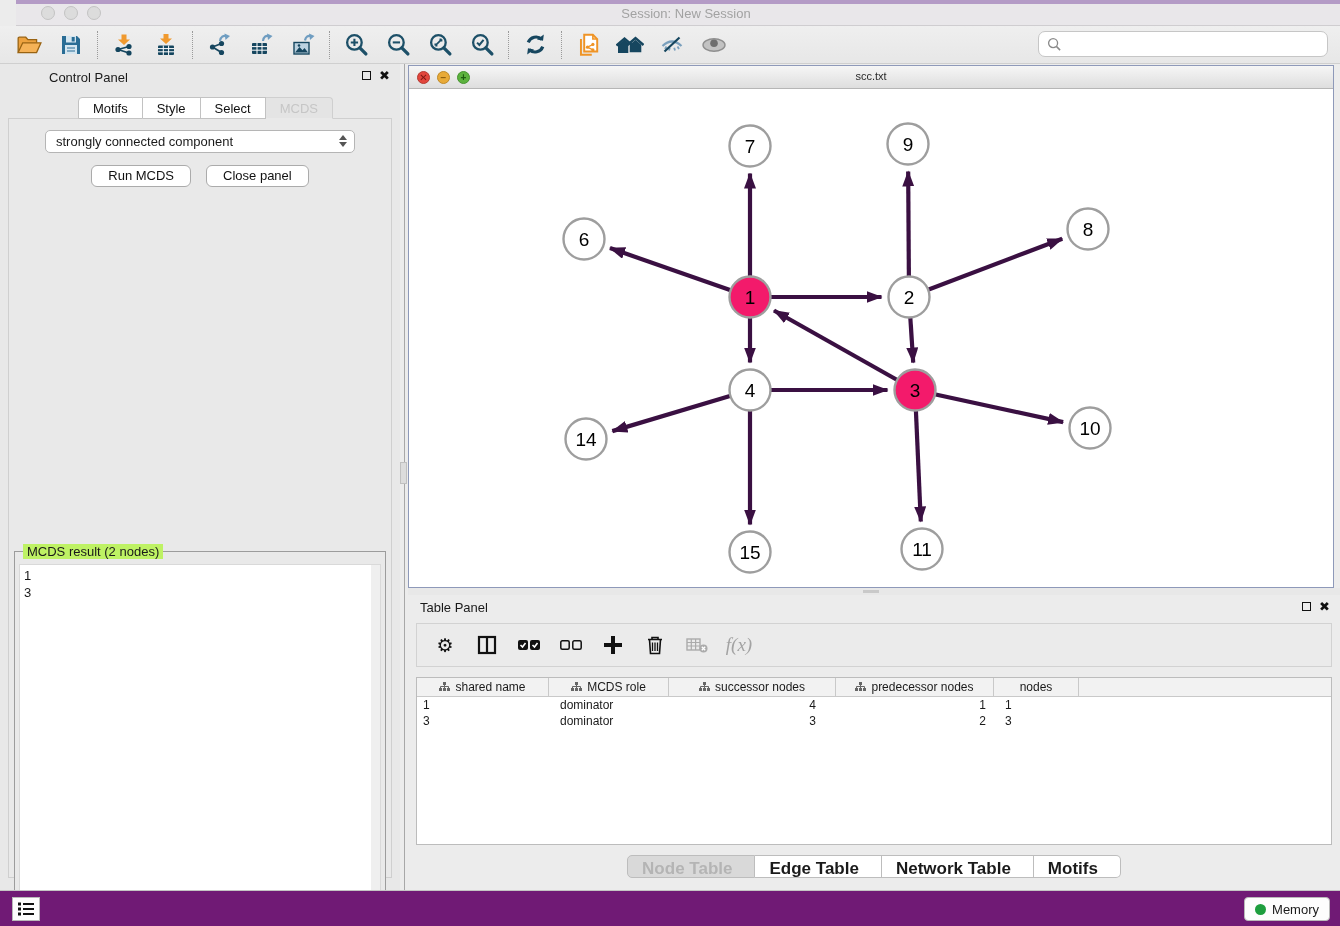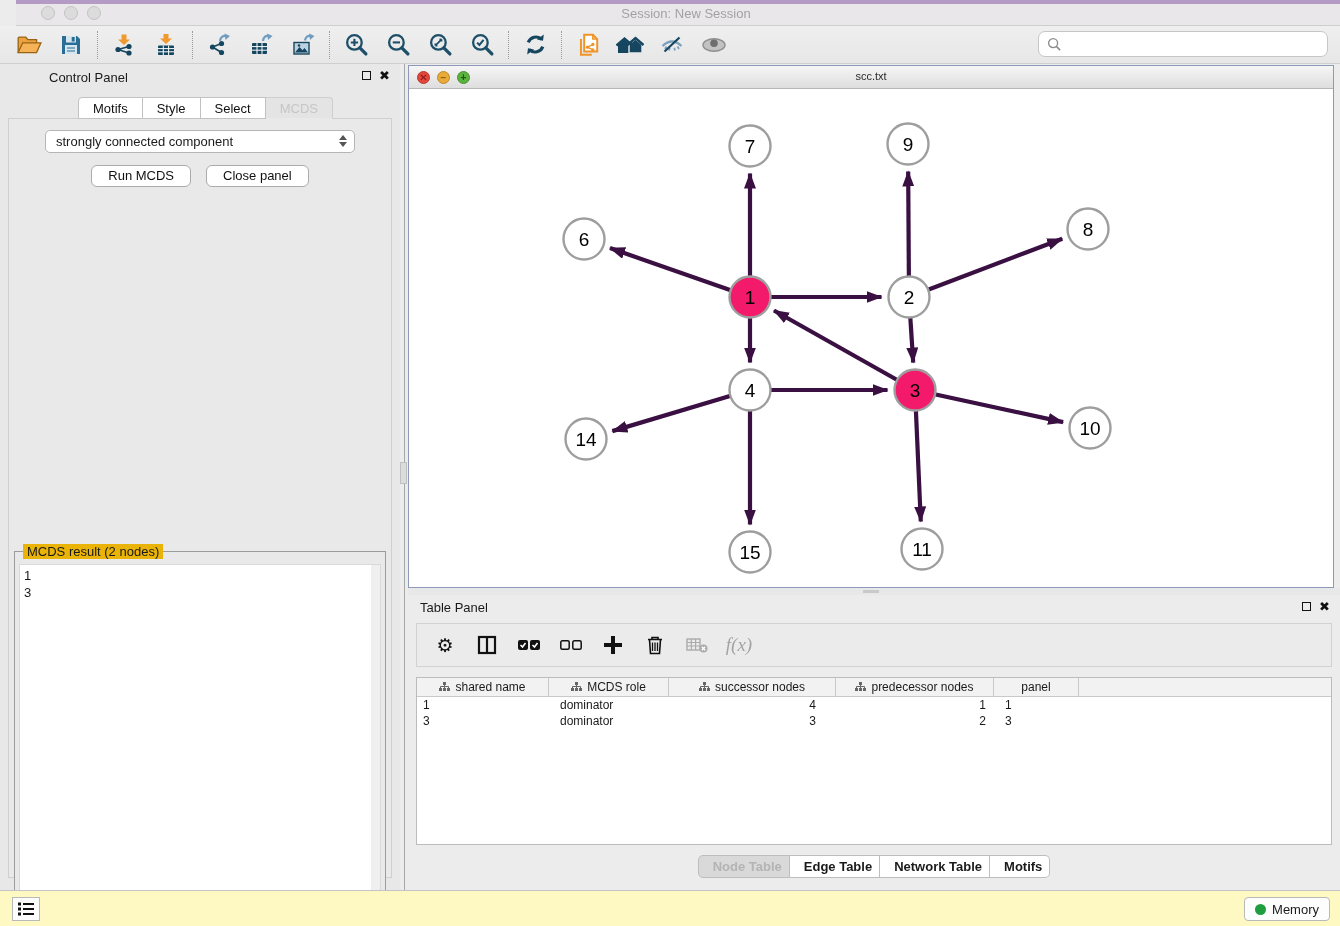--- a/index.html
+++ b/index.html
@@ -49,21 +49,21 @@
               white-space:nowrap; overflow:hidden; }
   .dd-arrows { position:absolute; right:7px; top:4px; display:flex; flex-direction:column; gap:2px; }
   .dd-arrows i { width:0; height:0; border-left:4px solid transparent; border-right:4px solid transparent; }
   .dd-arrows i.up { border-bottom:5px solid #555; }
   .dd-arrows i.down { border-top:5px solid #555; }
   .cp-buttons { display:flex; justify-content:center; gap:15px; margin-top:12px; }
   .btn { height:22px; padding:2px 16px 0 16px; background:#fff; border:1px solid #ababab;
          border-radius:6px; font-size:13px; color:#111; text-align:center; }
   .result-box { position:absolute; left:5px; top:432px; width:372px; height:380px;
                 border:1px solid #9c9c9c; background:#e9e9e9; }
-  .result-legend { position:absolute; left:8px; top:-8px; background:#eab308; padding:0 4px; font-size:13px; }
+  .result-legend { position:absolute; left:8px; top:-8px; background:#bef264; padding:0 4px; font-size:13px; }
   .result-area { position:absolute; left:4px; top:12px; right:4px; bottom:6px; background:#fff;
                  border:1px solid #d9d9d9; padding:2px 4px; font-size:13px; line-height:17px; }
   .result-scroll { position:absolute; right:0; top:0; width:9px; height:100%; background:#efefef; }
 
   
   .v-divider { position:absolute; left:400px; top:64px; width:8px; height:826px; background:#ececec; }
   .v-divider .line { position:absolute; right:3px; top:0; width:1px; height:100%; background:#a8a8a8; }
   .v-divider .handle { position:absolute; left:0; top:398px; width:7px; height:22px;
                        background:#dcdcdc; border:1px solid #c0c0c0; }
   .h-divider { position:absolute; left:408px; top:588px; width:932px; height:7px; background:#e8e8e8; }
@@ -99,29 +99,29 @@
   .th { display:flex; align-items:center; justify-content:center; gap:5px; font-size:12px;
         border-right:1px solid #c9c9c9; height:100%; }
   .th .sorticon { display:flex; align-items:center; }
   .tr { display:flex; height:16px; }
   .td { font-size:12px; height:100%; padding-top:1px; white-space:nowrap; }
   .col0 { width:132px; } .col1 { width:120px; } .col2 { width:167px; } .col3 { width:158px; } .col4 { width:85px; }
   .td.col0 { padding-left:6px; } .td.col1 { padding-left:11px; }
   .td.col2 { text-align:right; padding-right:20px; } .td.col3 { text-align:right; padding-right:8px; }
   .td.col4 { padding-left:11px; }
   .tp-tabs { position:absolute; left:0; top:260px; width:100%; display:flex; justify-content:center; }
-  .ttab { height:23px; padding:3px 7px 0 14px; background:#fff; border:1px solid #bdbdbd;
-          border-left-width:0; font-size:13px; font-weight:bold; color:#1a1a1a; }
+  .ttab { height:23px; padding:3px 22px 0 14px; background:#fff; border:1px solid #bdbdbd;
+          border-left-width:0; font-size:17px; font-weight:bold; color:#1a1a1a; }
   .ttab:first-child { border-left-width:1px; border-radius:5px 0 0 5px; }
   .ttab:last-child { border-radius:0 5px 5px 0; }
   .ttab.active { background:#d9d9d9; color:#b4b4b4; }
 
   
   .statusbar { position:absolute; left:0; top:890px; width:1340px; height:36px;
-               background:#fef9c3; border-top:1px solid #c4c4c4; }
+               background:#701a75; border-top:1px solid #c4c4c4; }
   .list-btn { position:absolute; left:12px; top:6px; width:28px; height:24px; background:#fdfdfd;
               border:1px solid #b9b9b9; display:flex; align-items:center; justify-content:center; }
   .memory-btn { position:absolute; right:10px; top:6px; height:24px; background:#fdfdfd;
                 border:1px solid #b9b9b9; border-radius:4px; display:flex; align-items:center;
                 gap:6px; padding:0 10px; font-size:13px; }
   .memdot { width:11px; height:11px; border-radius:50%; background:#1e9e3e; }
 </style>
 </head>
 <body>
 
@@ -508,21 +508,21 @@
                 <rect x="0" y="6" width="3" height="3"></rect>
                 <rect x="4" y="6" width="3" height="3"></rect>
                 <rect x="8" y="6" width="3" height="3"></rect>
               </g>
               <path d="M5.5 3 v1.5 M1.5 6 V4.5 h8 V6 M5.5 4.5 V6" stroke="#666" fill="none" stroke-width="1"></path>
             </svg>
           </span>
           <span>predecessor nodes</span>
         </div>
         <div class="th col4">
-          <span>panel</span>
+          <span>nodes</span>
         </div>
       </div>
     <div>
         <div class="tr">
           <div class="td col0">1</div>
           <div class="td col1">dominator</div>
           <div class="td col2">4</div>
           <div class="td col3">1</div>
           <div class="td col4">1</div>
         </div>

